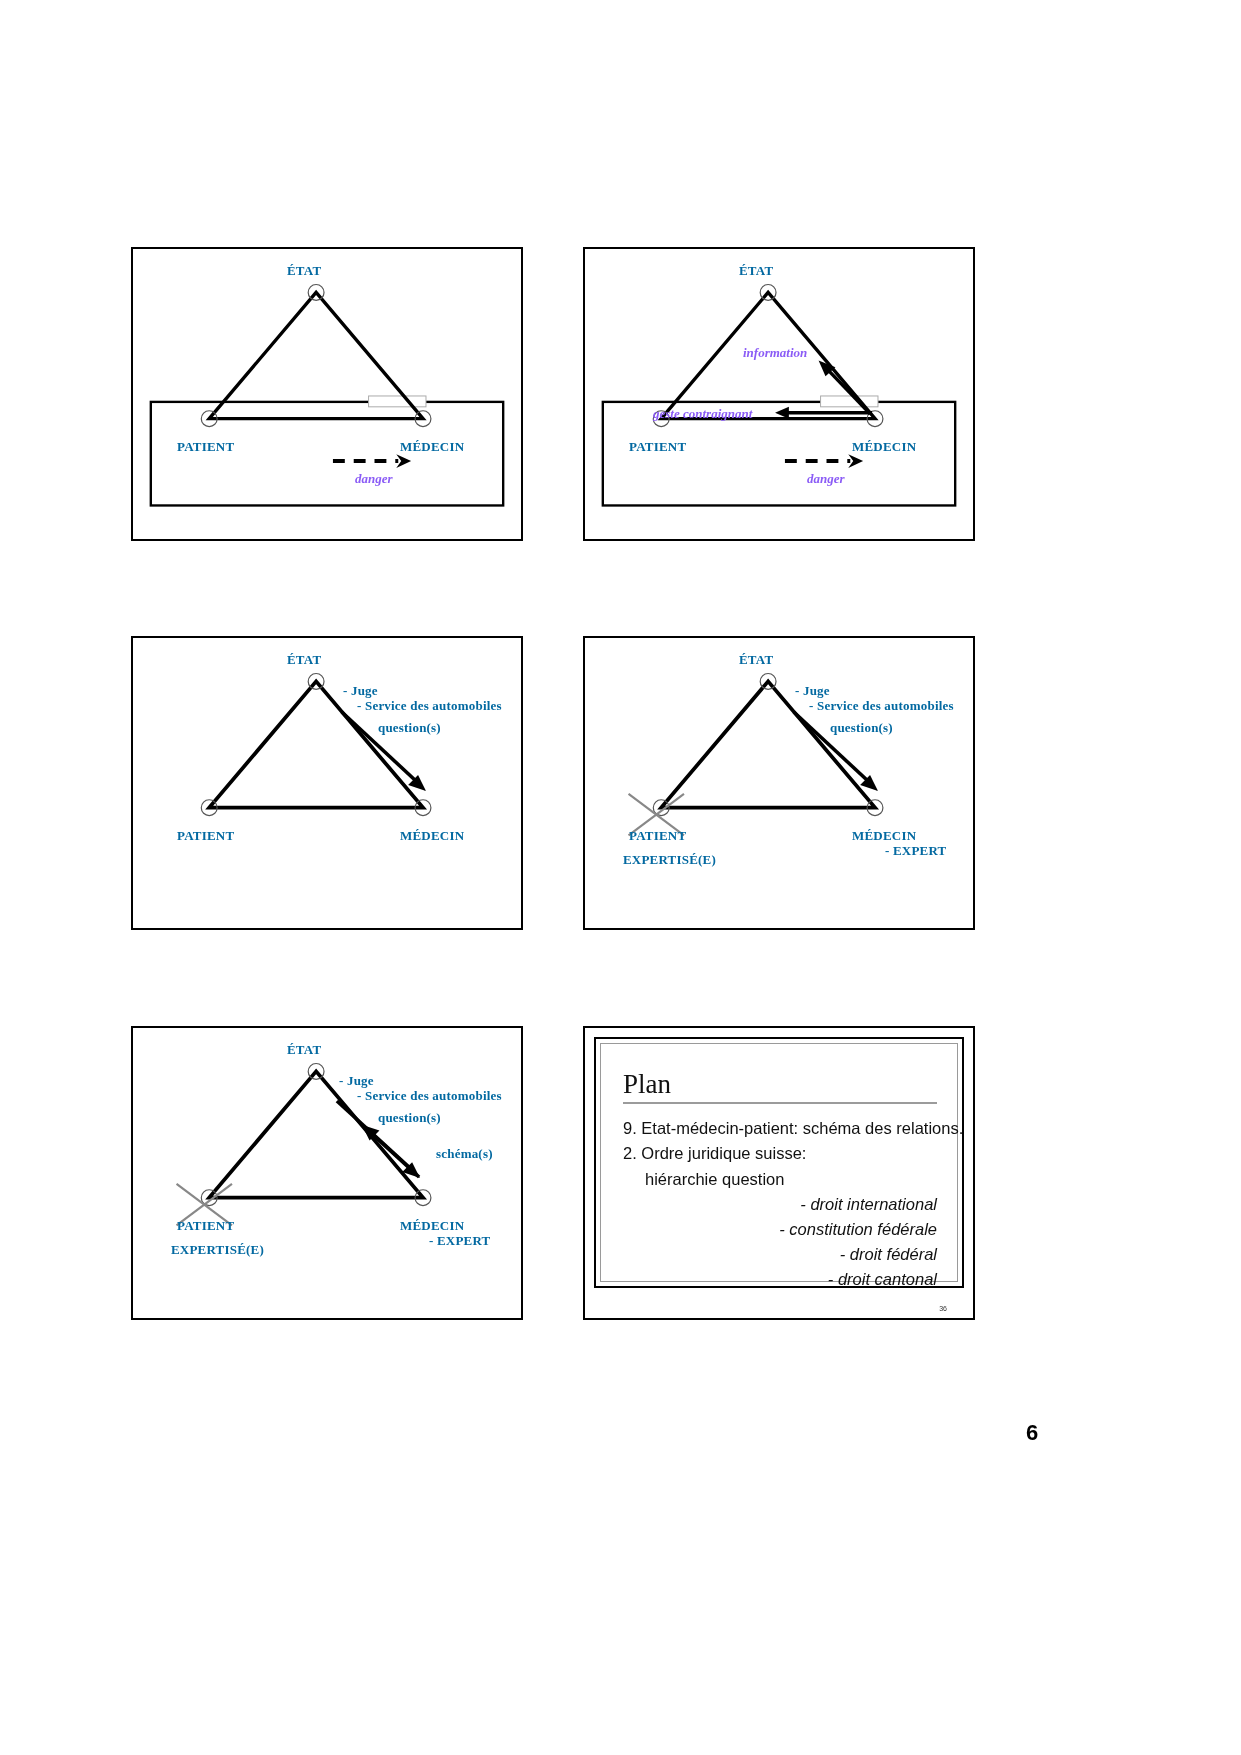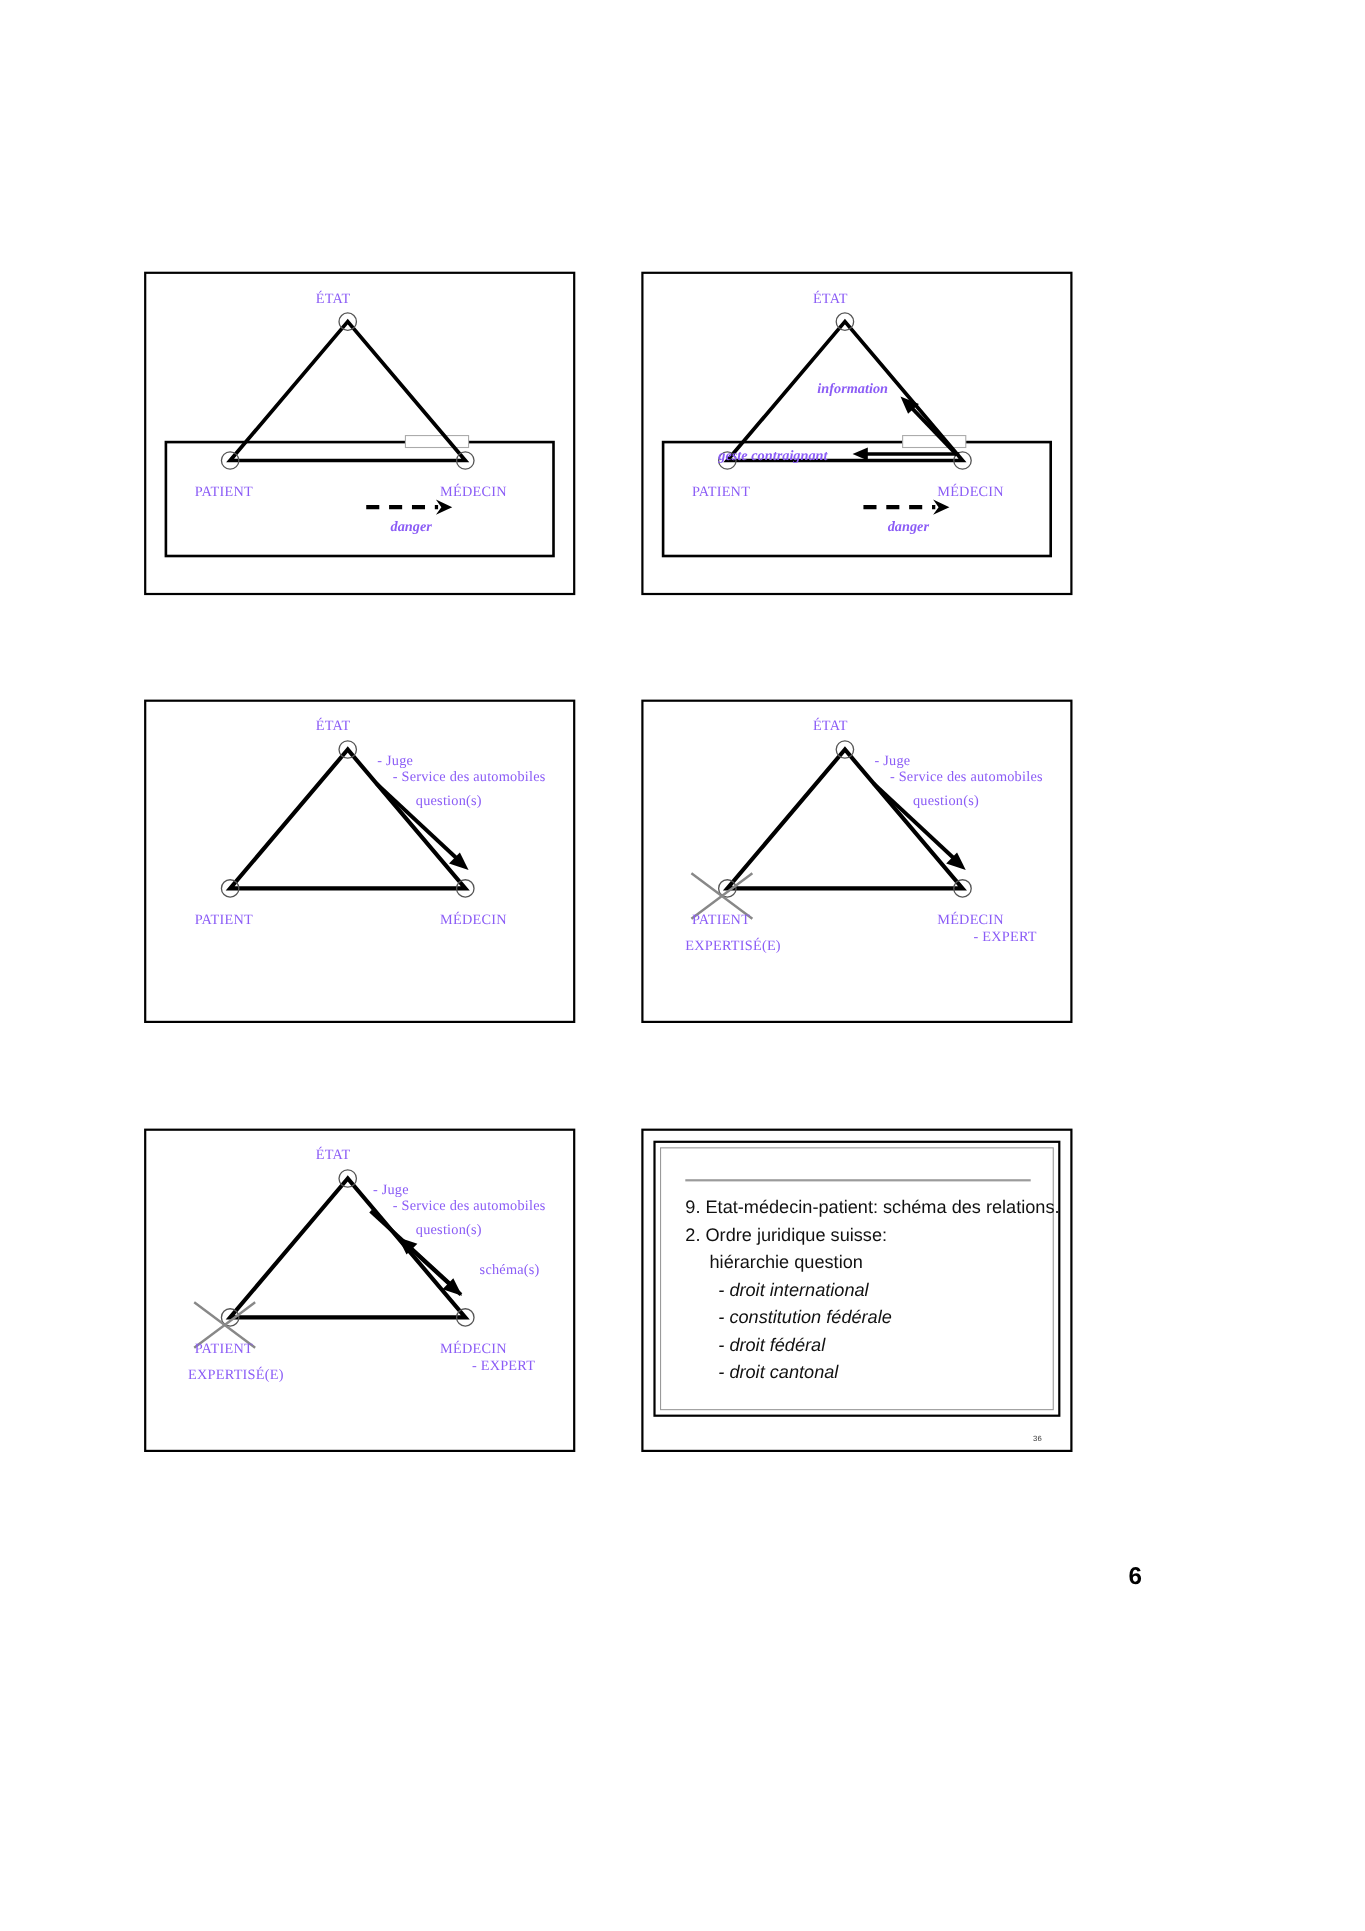--- a/index.html
+++ b/index.html
@@ -31,23 +31,23 @@
   }
   .slide-inner {
     position: absolute;
     left: 0; top: 0; right: 0; bottom: 0;
   }
 
   
   .node-label {
     position: absolute;
     font-family: "Liberation Serif", serif;
-    font-weight: normal;
+    font-weight: bold;
     font-size: 13px;
-    color: #8b5cf6;
+    color: #0369a1;
     white-space: nowrap;
     letter-spacing: .2px;
   }
 
   .italic-label {
     position: absolute;
     font-family: "Liberation Serif", serif;
     font-style: italic;
     font-weight: bold;
     font-size: 13px;
@@ -100,21 +100,21 @@
     width: 100%;
   }
   .plan-list {
     font-family: "Liberation Sans", sans-serif;
     font-size: 16.5px;
     color: #111;
     line-height: 1.52;
   }
   .plan-li { white-space: nowrap; }
   .plan-li.indent1 { padding-left: 22px; }
-  .plan-li.indent2 { padding-left: 30px; font-style: italic; }
+  .plan-li.indent2 { padding-left: 30px; font-style: italic; text-align: right; }
 
   .plan-page-no {
     position: absolute;
     right: 26px;
     bottom: 6px;
     font-family: "Liberation Sans", sans-serif;
     font-size: 7px;
     color: #333;
   }
 
@@ -268,20 +268,21 @@
       <div class="node-label" style="left:245px; top:82px;">question(s)</div>
       <div class="node-label" style="left:303px; top:118px;">schéma(s)</div>
       <div class="node-label" style="left:38px; top:214px;">EXPERTISÉ(E)</div>
       <div class="node-label" style="left:296px; top:205px;">- EXPERT</div>
     </div>
   </div>
 
   <div class="plan-outer" style="left:583px; top:1026px; width:392px; height:294px;">
     <div class="plan-mid">
       <div class="plan-in">
+        <div class="plan-title">Plan</div>
         <div class="plan-rule"></div>
         <div class="plan-list">
           <div class="plan-li">9. Etat-médecin-patient: schéma des relations.</div>
           <div class="plan-li">2. Ordre juridique suisse:</div>
           <div class="plan-li indent1">hiérarchie question</div>
           <div class="plan-li indent2">- droit international</div>
           <div class="plan-li indent2">- constitution fédérale</div>
           <div class="plan-li indent2">- droit fédéral</div>
           <div class="plan-li indent2">- droit cantonal</div>
         </div>

